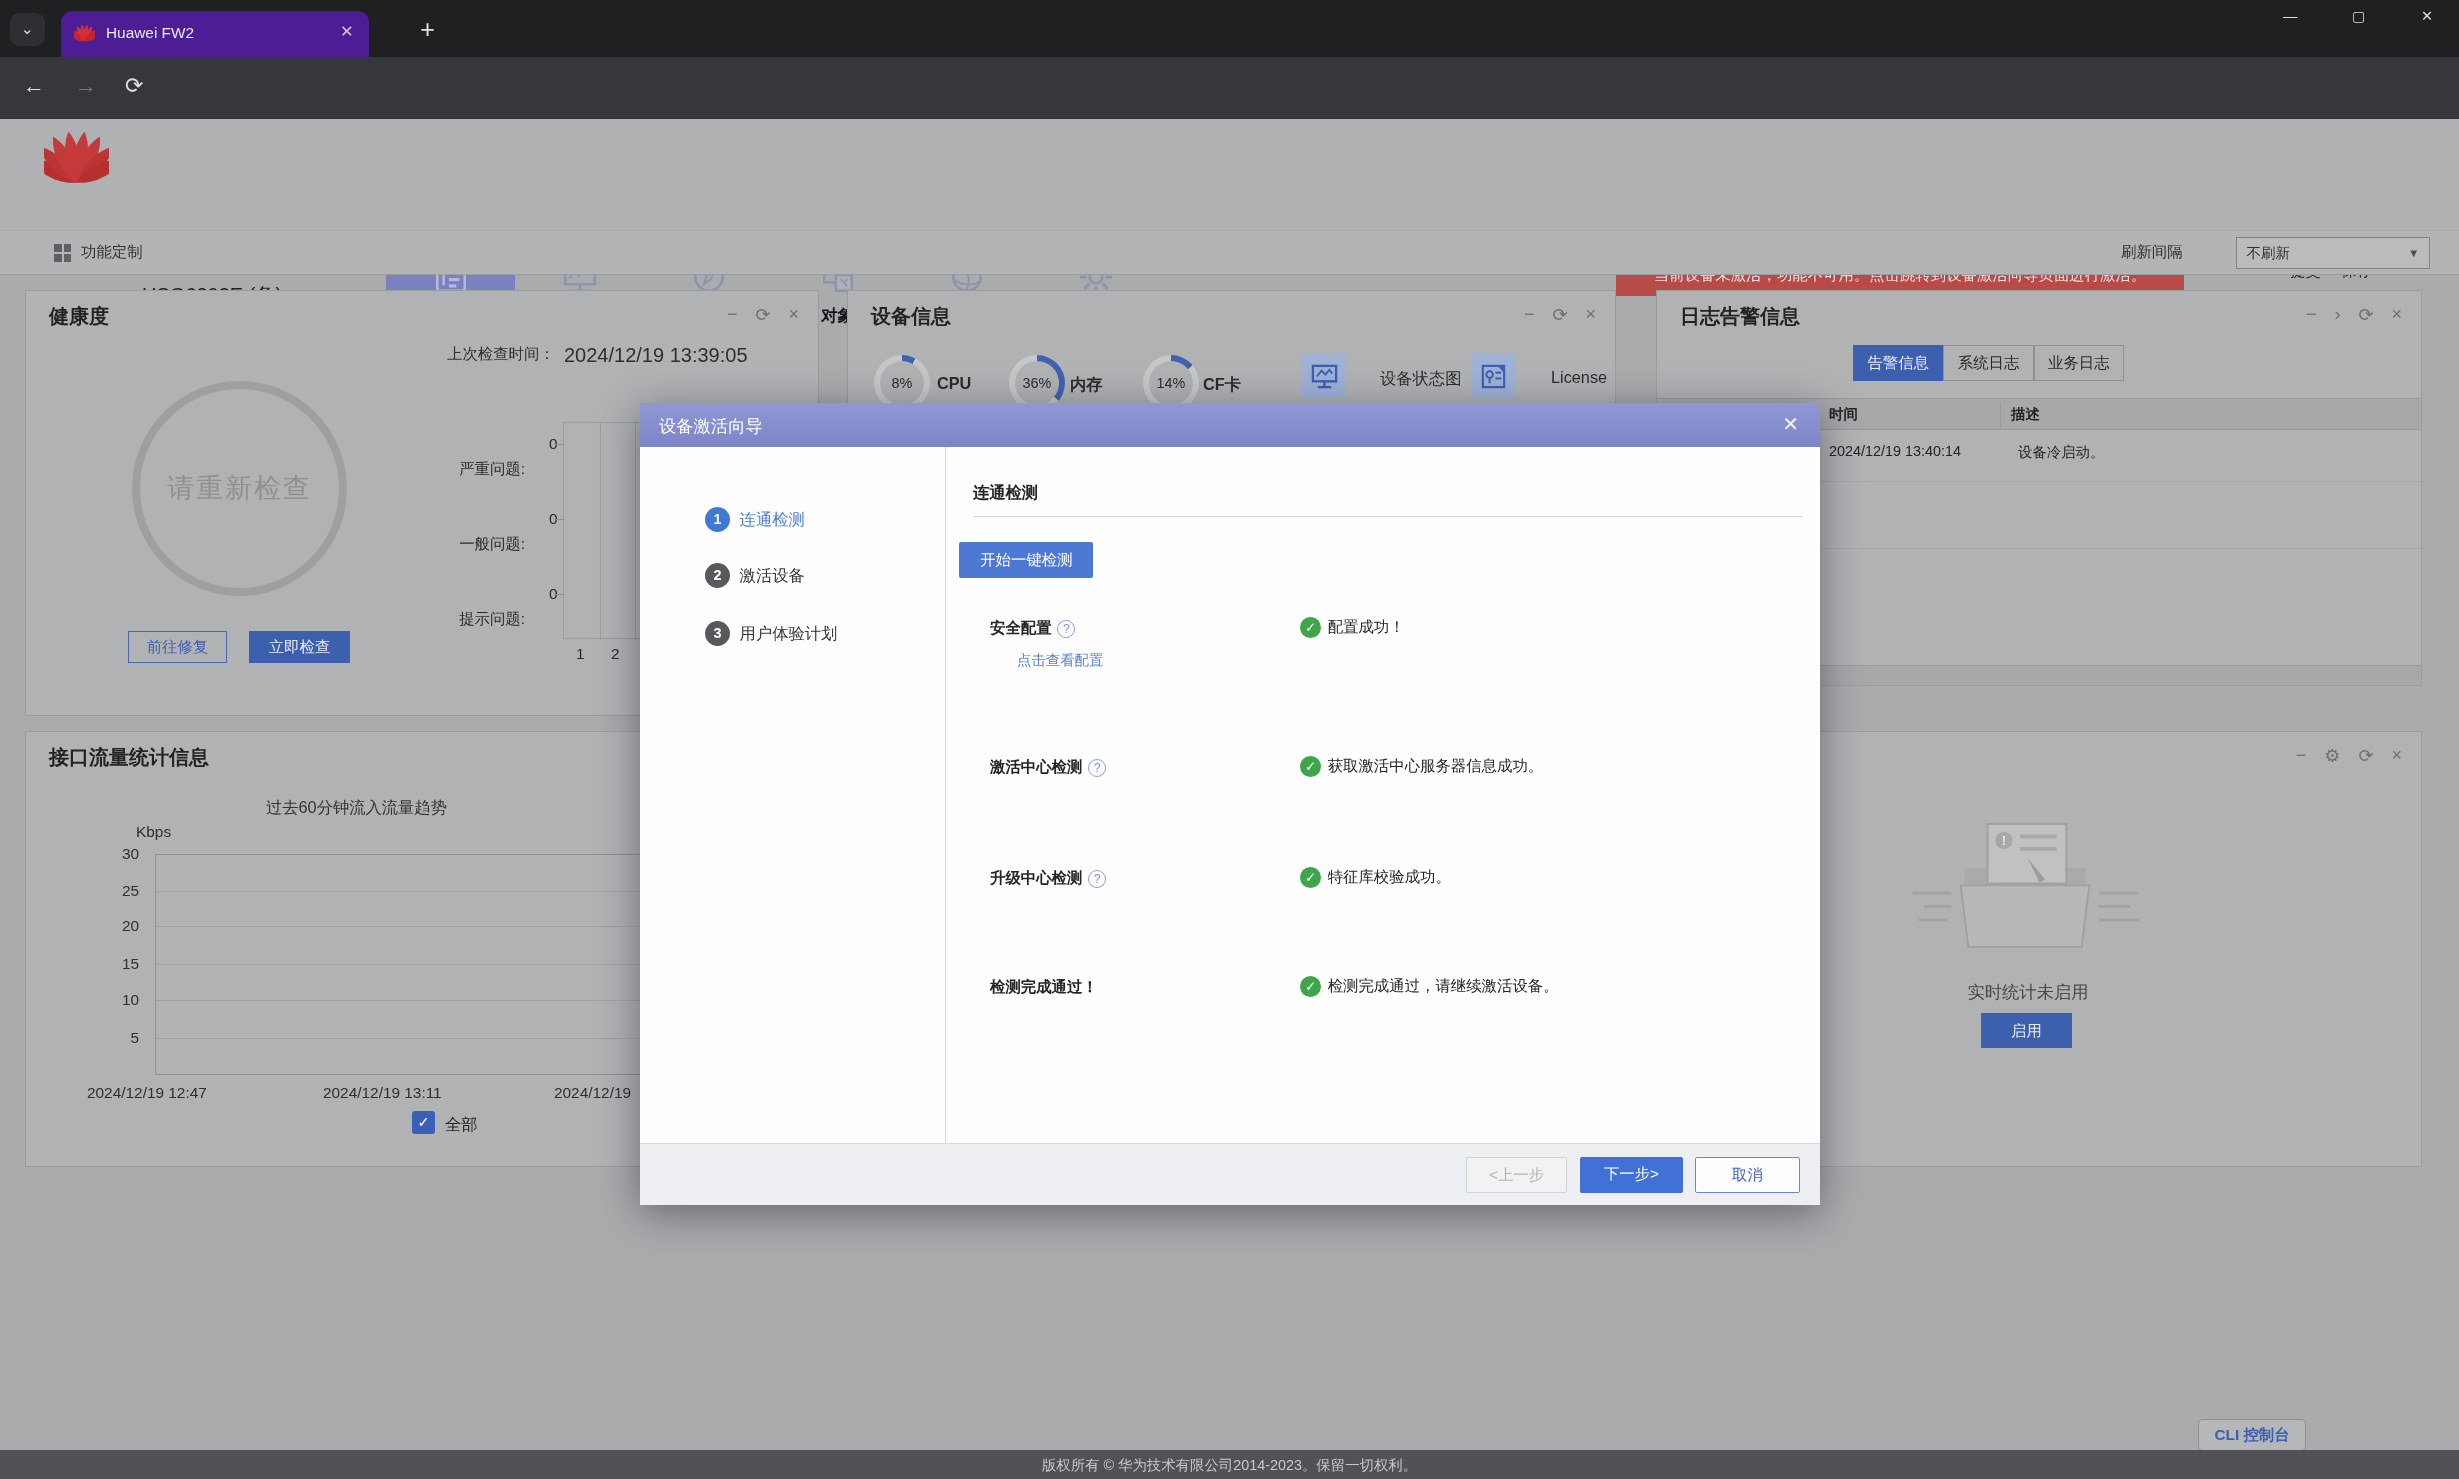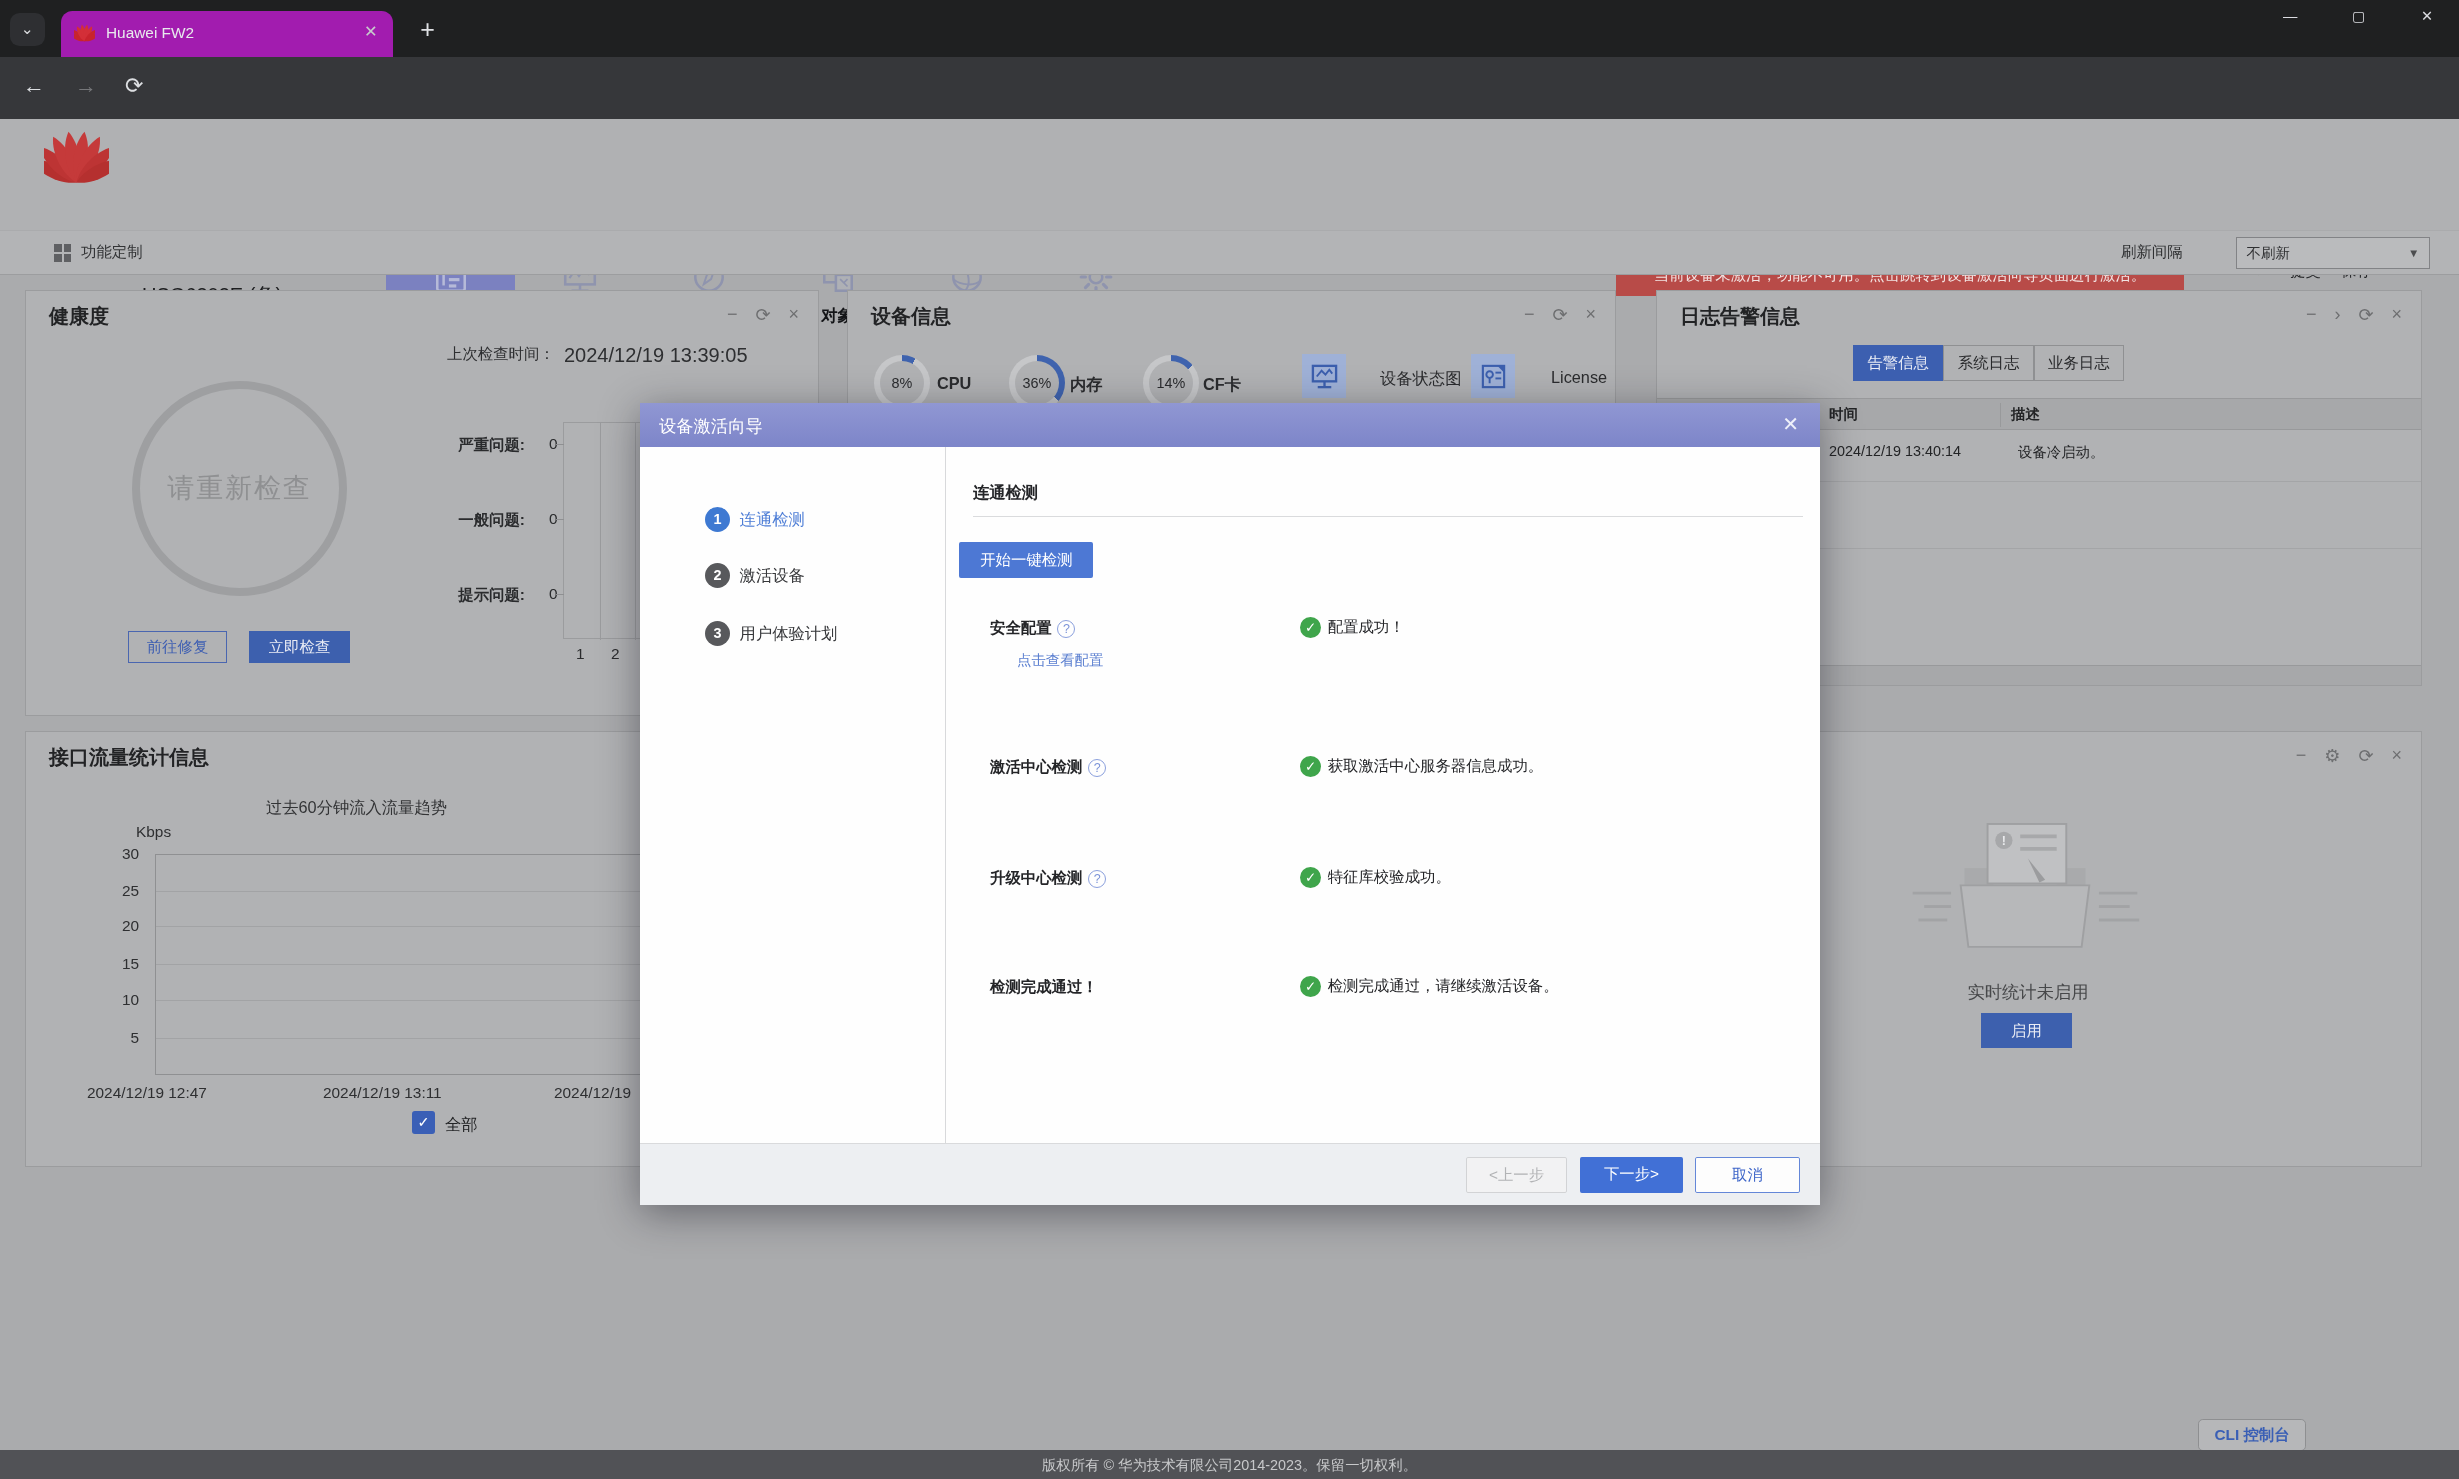--- a/index.html
+++ b/index.html
@@ -3,21 +3,21 @@
 <meta charset="utf-8">
 <style>
   html,body{margin:0;padding:0;background:#141415;}
   *{box-sizing:border-box;font-family:"Liberation Sans","DejaVu Sans",sans-serif;}
   .screen{position:relative;width:2459px;height:1479px;overflow:hidden;background:#aaabad;}
   .abs{position:absolute;}
 
   
   .tabstrip{position:absolute;left:0;top:0;width:2459px;height:57px;background:#1f2021;}
   .tabsearch{position:absolute;left:9.6px;top:12.5px;width:35px;height:33px;border-radius:9.6px;background:#2e2f32;color:#dfe1e4;text-align:center;line-height:31px;font-size:15.4px;}
-  .tab{position:absolute;left:61px;top:10.6px;width:332px;height:46px;background:#a21caf;border-radius:11.5px 11.5px 0 0;color:#e8eaed;}
+  .tab{position:absolute;left:61px;top:10.6px;width:308px;height:46px;background:#4c1d95;border-radius:11.5px 11.5px 0 0;color:#e8eaed;}
   .tab .title{position:absolute;left:45px;top:13.4px;font-size:15.4px;}
   .tab .close{position:absolute;right:15.4px;top:11.5px;font-size:16.3px;color:#c7c9cc;}
   .newtab{position:absolute;left:411px;top:15.4px;width:33px;height:33px;color:#dfe1e4;font-size:25px;line-height:29px;text-align:center;}
   .winctl{position:absolute;top:7.7px;color:#dadbe0;font-size:14.4px;}
   .toolbar{position:absolute;left:0;top:57px;width:2459px;height:62px;background:#36373a;}
   .navbtn{position:absolute;top:16.3px;font-size:22px;color:#dcdee1;}
   .urlbar{position:absolute;left:176px;top:67px;width:2085px;height:41px;border-radius:21px;background:#1f2023;display:flex;align-items:center;}
   .badge{margin-left:11.5px;height:30px;border-radius:15.4px;background:#3d3e42;display:flex;align-items:center;padding:0 13.4px;gap:7.7px;}
   .badge .bi{width:16.3px;height:16.3px;border-radius:50%;background:#ef8d86;color:#202124;font-size:11.5px;font-weight:bold;text-align:center;line-height:16.3px;}
   .badge .bt{color:#ef8d86;font-size:14.4px;}
@@ -47,21 +47,21 @@
   .panel{position:absolute;background:#b1b2b4;border:1px solid #9b9c9e;}
   .ptitle{position:absolute;left:23px;top:11.5px;font-size:20px;font-weight:bold;color:#222325;}
   .pctl{position:absolute;top:13.4px;display:flex;gap:18px;color:#6e6f71;font-size:18px;}
   .pctl span{cursor:default;}
   .btn{display:inline-block;text-align:center;font-size:15.4px;}
   .btn.blue{background:#3d60ae;color:#e9ebf4;}
   .btn.outline{background:transparent;border:1px solid #4a66b0;color:#3f5fb2;}
 
   
   .hcircle{position:absolute;left:106px;top:90px;width:215px;height:215px;border:8.6px solid #9e9fa1;border-radius:50%;text-align:center;line-height:198px;font-size:27px;color:#8f9092;letter-spacing:1.9px;}
-  .metric{position:absolute;width:192px;text-align:right;font-size:15.4px;font-weight:bold;color:#2a2b2d;}
+  .metric{position:absolute;width:192px;text-align:right;font-size:15.4px;font-weight:normal;color:#2a2b2d;margin-top:24px;}
   .mval{position:absolute;font-size:15.4px;color:#2a2b2d;}
   .minichart{position:absolute;left:537px;top:131px;width:154px;height:217px;border:1px solid #9b9c9e;}
   .mc-v{position:absolute;top:0;width:1px;height:217px;background:#9b9c9e;}
   .mc-t{position:absolute;left:-7.7px;width:7.7px;height:1px;background:#8f9092;}
   .mc-x{position:absolute;font-size:15.4px;color:#2a2b2d;}
 
   
   .gauge{position:absolute;width:56px;height:56px;border-radius:50%;}
   .gauge:after{content:"";position:absolute;inset:5.8px;border-radius:50%;background:#b1b2b4;}
   .gauge .gv{position:absolute;inset:0;z-index:2;text-align:center;line-height:56px;font-size:14.4px;color:#2b2c2e;}

